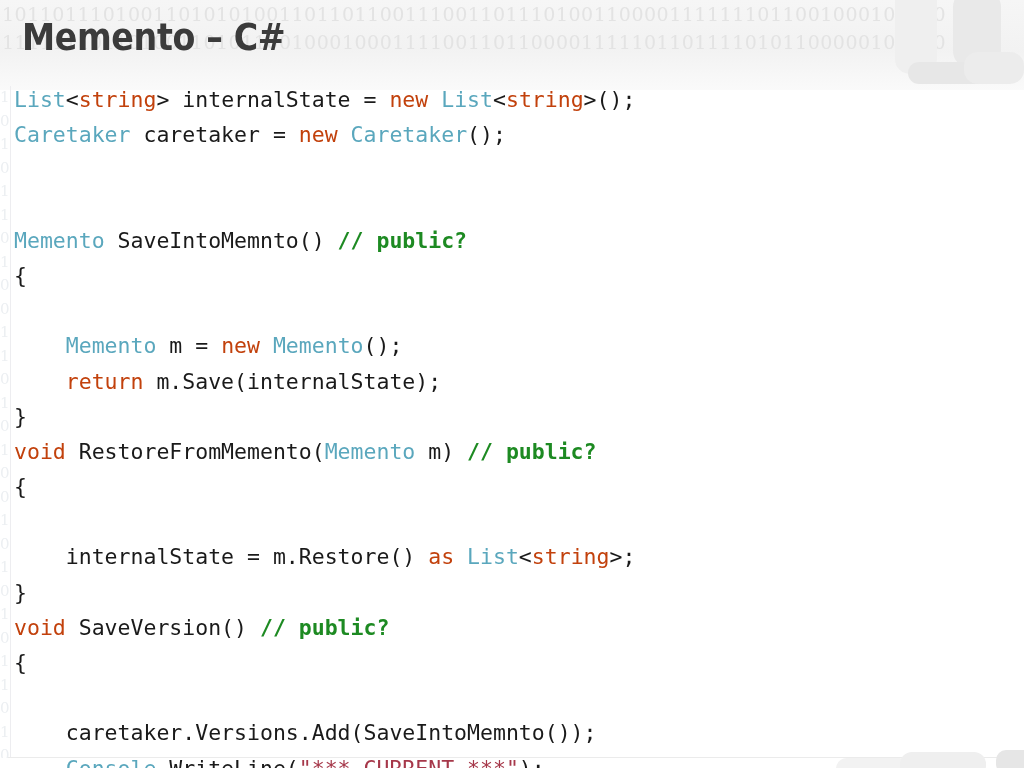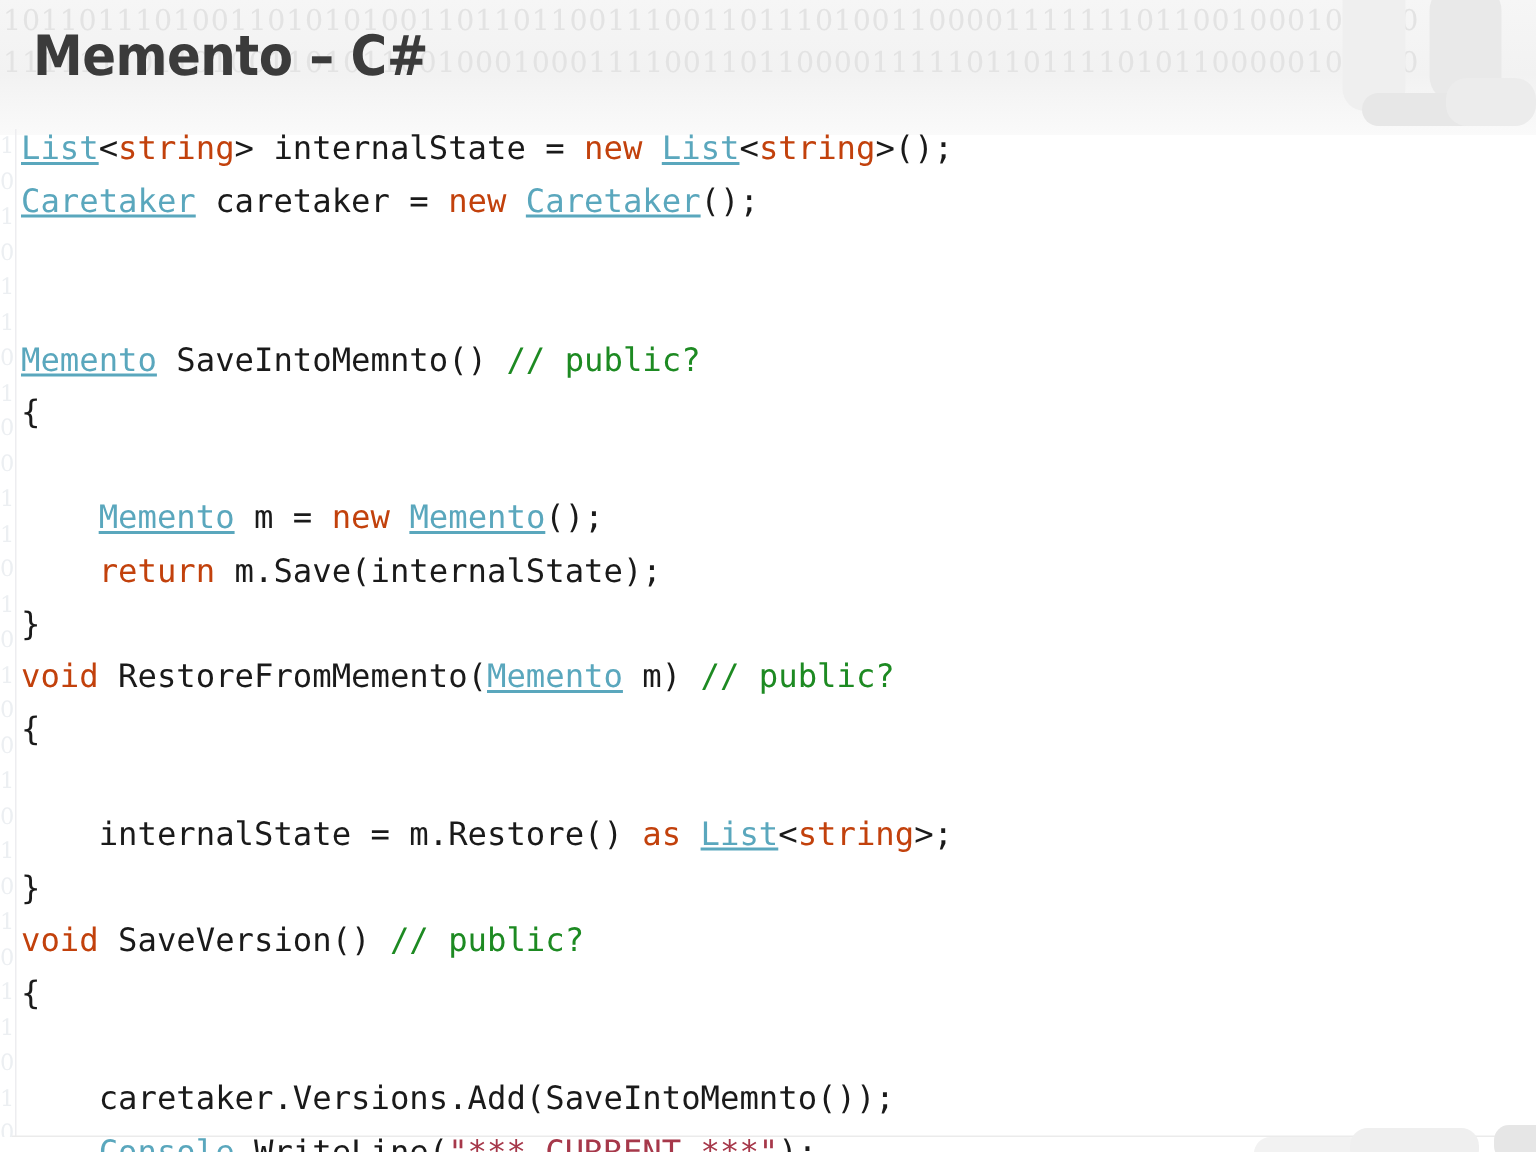--- a/index.html
+++ b/index.html
@@ -114,23 +114,23 @@
     width: 1010px;
     font-family: "DejaVu Sans Mono", monospace;
     font-size: 21.5px;
     line-height: 35.2px;
     white-space: pre;
     color: #1a1a1a;
   }
   #code .line { height: 35.2px; white-space: pre; }
 
   
-  .t-type { color: #5aa7bd; text-decoration: underline; }          
+  .t-type { color: #5aa7bd; }          
   .t-kw   { color: #c2410c; }          
-  .t-com  { color: #1d8a22; }          
+  .t-com  { color: #1d8a22; font-weight: bold; }          
   .t-str  { color: #a6384a; }          
   .t-pln  { color: #1a1a1a; }          
 </style>
 </head>
 <body>
 
 <div id="slide">
 
   <div id="binary-band">
     <div class="brow">101101110100110101010011011011001110011011101001100001111111011001000100100</div>

